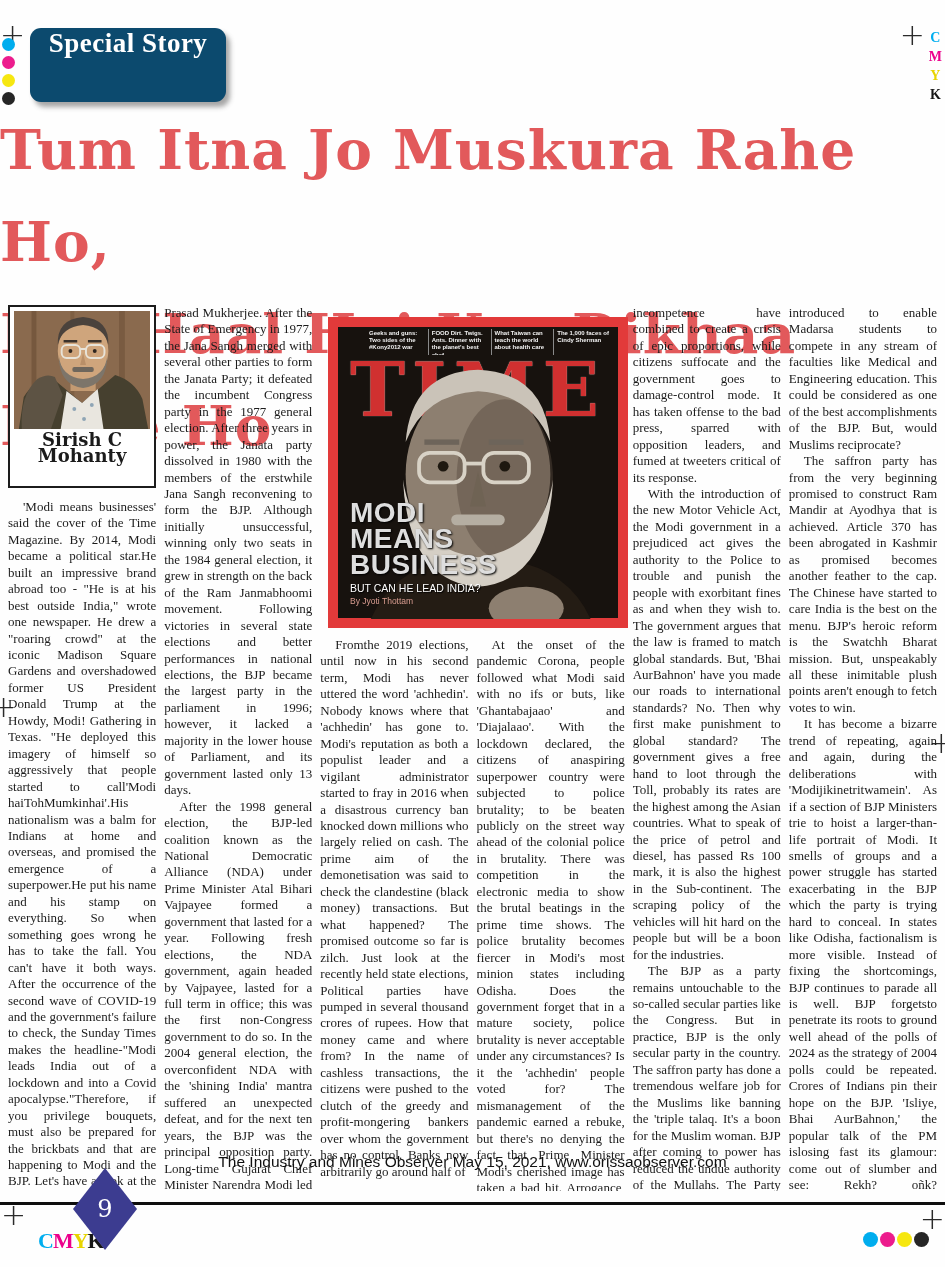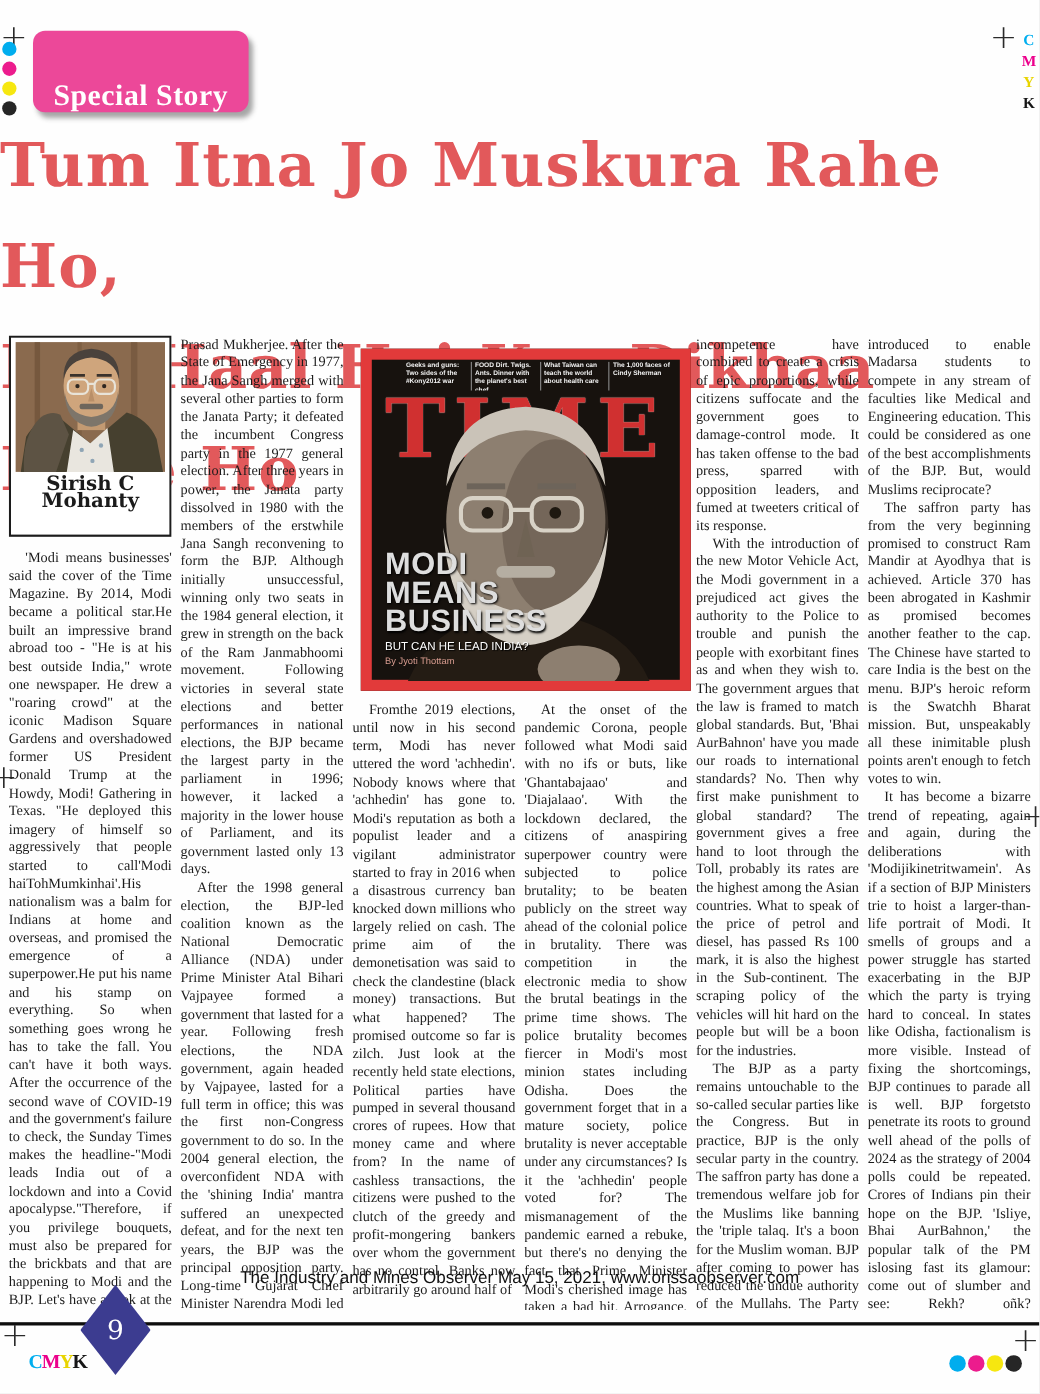--- a/index.html
+++ b/index.html
@@ -6,26 +6,26 @@
   .page{position:relative;width:945px;height:1267px;margin:0 auto;background:#fefefe;overflow:hidden;
         font-family:"Liberation Serif",serif;color:#1b1b1b;}
   
   .cross{position:absolute;font-family:"DejaVu Sans",sans-serif;font-weight:100;font-size:30px;color:#2a2a2a;line-height:1;}
   .colorbar{position:absolute;left:2px;top:38px;display:flex;flex-direction:column;gap:5px;}
   .dot{width:13px;height:13px;border-radius:50%;}
   .dot.c{background:#00adee}.dot.m{background:#ec1c8d}.dot.y{background:#f6e710}.dot.k{background:#262626}
   .cmyk-right{position:absolute;right:3px;top:28px;font-weight:bold;font-size:14px;line-height:19px;text-align:center;}
   .cmyk-right span{display:block;}
   .lc{color:#00aeef}.lm{color:#ec008c}.ly{color:#e8d400}.lk{color:#161616}
-  .cmyk-bottom{position:absolute;left:26px;top:1228px;font-weight:bold;font-size:18px;letter-spacing:-1px;}
+  .cmyk-bottom{position:absolute;left:38px;top:1228px;font-weight:bold;font-size:22px;letter-spacing:-1px;}
   .dots-bottom{position:absolute;right:16px;top:1232px;display:flex;gap:2px;align-items:center;}
   .dots-bottom .dot{width:15px;height:15px;}
   
-  .kicker{position:absolute;left:30px;top:28px;width:196px;height:74px;background:#ec4899;border-radius:11px;
-          box-shadow:4px 5px 5px rgba(60,60,60,.45);display:flex;align-items:flex-end;justify-content:center;}
+  .kicker{position:absolute;left:30px;top:28px;width:196px;height:74px;background:#0c4a6e;border-radius:11px;
+          box-shadow:4px 5px 5px rgba(60,60,60,.45);display:flex;align-items:flex-start;justify-content:center;}
   .kicker span{color:#fff;font-weight:bold;font-size:27px;letter-spacing:.5px;}
   
   .headline{position:absolute;top:104px;left:0;right:0;color:#e2595b;font-weight:bold;
             font-family:"DejaVu Serif",serif;font-size:55px;line-height:92px;letter-spacing:1px;}
   
   .content{position:absolute;left:8px;right:8px;top:305px;height:886px;display:flex;gap:8px;}
   .col{flex:1;min-width:0;overflow:hidden;font-size:13px;line-height:16.45px;text-align:justify;}
   .para{margin:0;text-indent:15px;}
   .para.noindent{text-indent:0;}
   .spacer{height:332px;}

